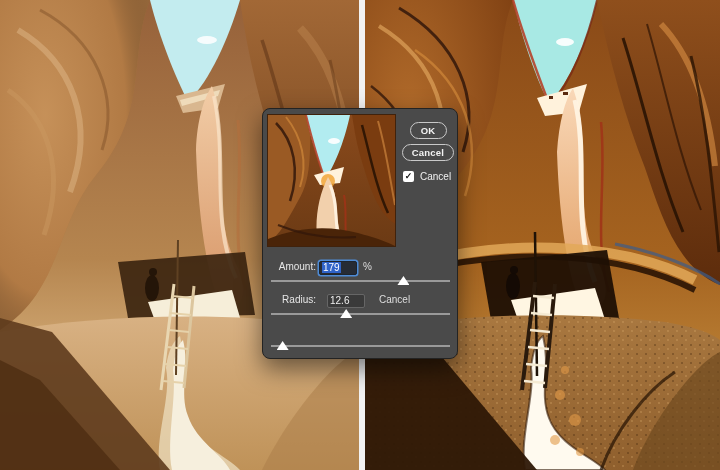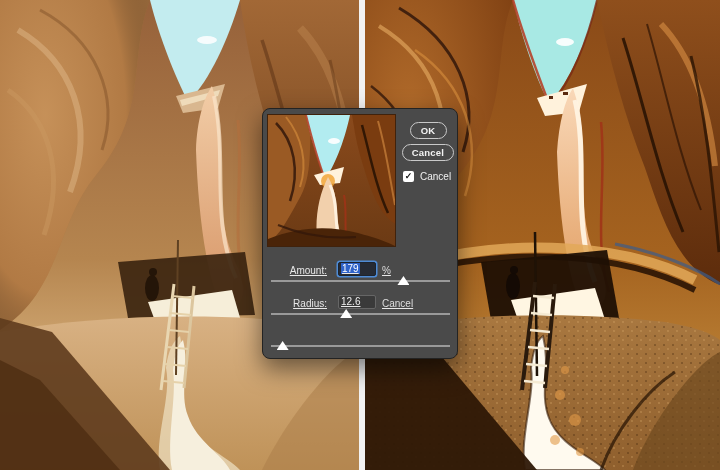--- a/index.html
+++ b/index.html
@@ -23,23 +23,23 @@
     background:transparent;border:1.5px solid #c9c9c9;border-radius:9px;
     color:#f2f2f2;font-size:9.5px;font-weight:bold;letter-spacing:.2px;cursor:pointer;padding:0 9px;}
   .btn-ok{min-width:37px;}
   .btn-cancel{min-width:46px;margin-top:5px;}
   .preview-row{margin-top:10px;display:flex;align-items:center;align-self:flex-start;margin-left:2px;}
   .checkbox{width:11px;height:11px;background:#fff;border-radius:2px;
     display:flex;align-items:center;justify-content:center;
     color:#111;font-size:9px;font-weight:bold;line-height:11px;cursor:pointer;}
   .preview-label{margin-left:6px;font-size:10px;color:#f0f0f0;}
 
-  .field-row{position:absolute;left:16px;width:100%;height:15px;display:flex;align-items:flex-end;font-size:10px;text-decoration:underline;}
+  .field-row{position:absolute;left:5px;width:100%;height:15px;display:flex;align-items:flex-start;font-size:10px;}
   .flabel{display:inline-block;width:48px;text-align:right;color:#e6e6e6;}
-  .finput{margin-left:11px;width:38px;height:14px;background:#3a3a3a;
+  .finput{margin-left:3px;width:38px;height:14px;background:#3a3a3a;
     border:1px solid #666;border-radius:2px;color:#efefef;font-size:10px;
     line-height:12px;padding:0 2px;overflow:hidden;white-space:nowrap;}
   .finput.focused{background:#262b34;border:1px solid #1d242e;box-shadow:0 0 0 1.5px #4e8bd5;}
   .finput.focused .sel{background:#2f63c9;color:#fff;padding:0 1px;}
   .funit{margin-left:6px;color:#dedede;}
 
   .slider{position:absolute;left:8px;right:7px;height:10px;}
   .track{position:absolute;left:0;right:0;top:4px;height:1.5px;background:#9a9a9a;}
   .thumbtri{position:absolute;top:0;width:12px;height:9px;background:#fff;
     clip-path:polygon(50% 0,100% 100%,0 100%);filter:drop-shadow(0 1px 1px rgba(0,0,0,.5));cursor:pointer;}
@@ -277,21 +277,21 @@
     <div class="field-row" style="top:152px;">
       <span class="flabel">Amount:</span>
       <span class="finput focused"><span class="sel">179</span></span>
       <span class="funit">%</span>
     </div>
     <div class="slider" style="top:167px;">
       <div class="track"></div>
       <div class="thumbtri" style="left: calc(74% - 6px);"></div>
     </div>
 
-    <div class="field-row" style="top:185px;">
+    <div class="field-row" style="top:185px;gap:8px;">
       <span class="flabel">Radius:</span>
       <span class="finput">12.6</span>
       <span class="funit">Cancel</span>
     </div>
     <div class="slider" style="top:200px;">
       <div class="track"></div>
       <div class="thumbtri" style="left: calc(42% - 6px);"></div>
     </div>
 
     <div class="slider" style="top:232px;">

